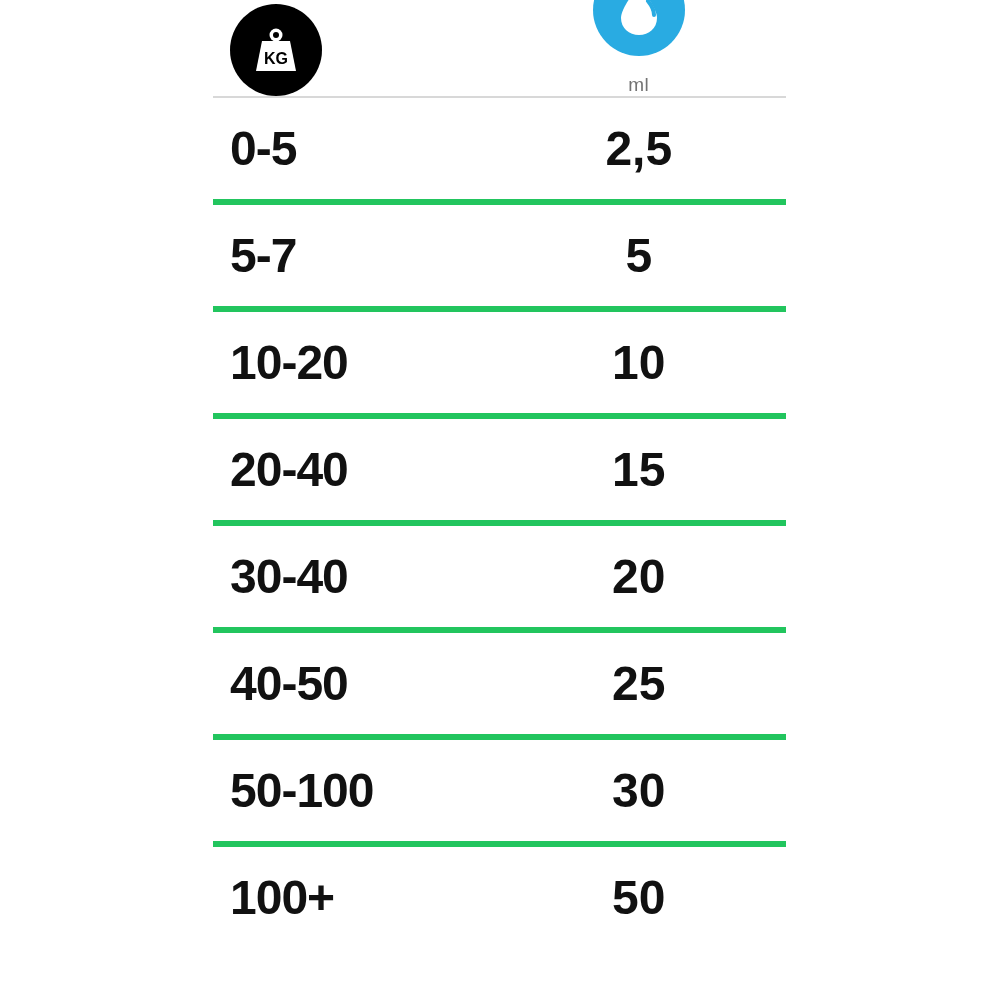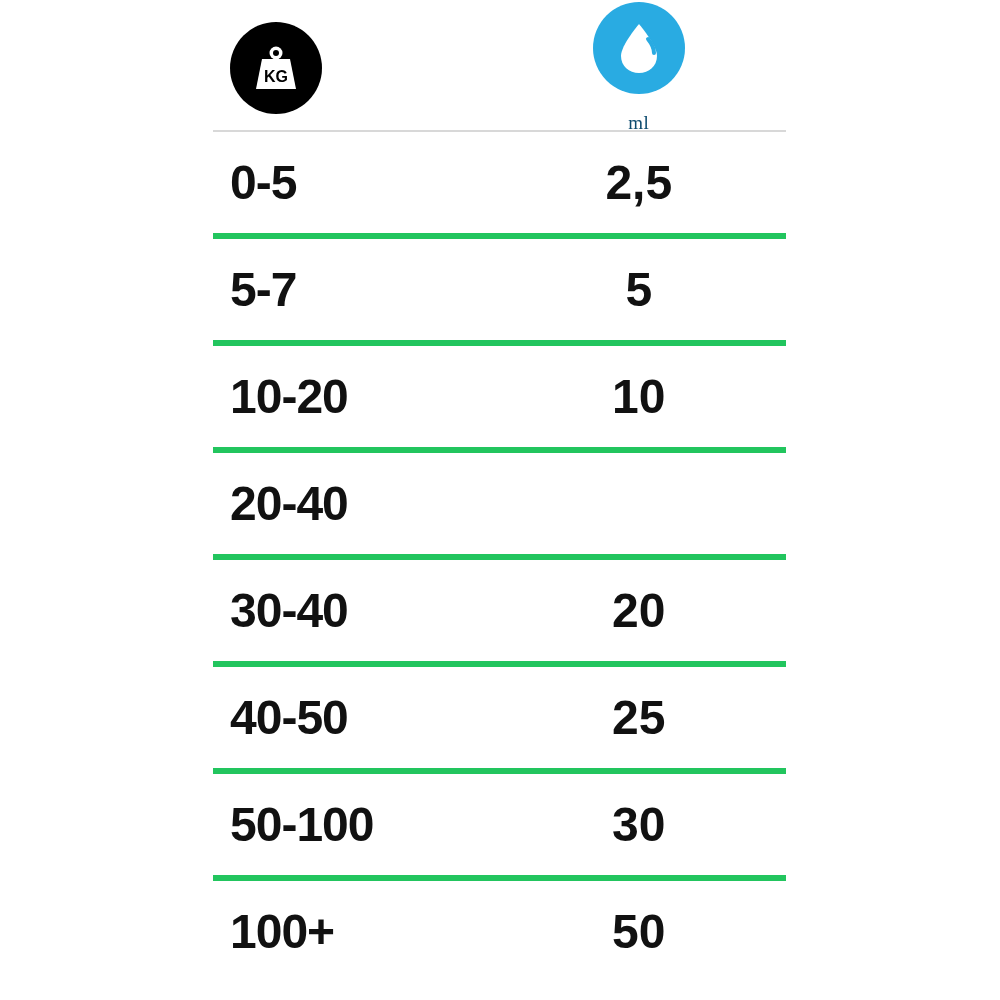--- a/index.html
+++ b/index.html
@@ -19,22 +19,22 @@
     position: absolute;
     left: 213px;
     top: 0;
     width: 573px;
     height: 1000px;
   }
 
   
   .table-header {
     display: flex;
-    height: 130px;
-    align-items: center;
+    height: 96px;
+    align-items: flex-end;
   }
   .col-weight {
     width: 50%;
     display: flex;
     justify-content: flex-start;
     padding-left: 17px;
     box-sizing: border-box;
   }
   .col-volume {
     width: 50%;
@@ -60,24 +60,23 @@
     height: 92px;
     border-radius: 50%;
     background: #29ABE2;
     display: flex;
     align-items: center;
     justify-content: center;
     margin-top: 5px;
   }
   .unit-label {
     font-size: 19px;
-    color: #0c4a6e;
+    color: #737373;
     margin-top: 18px;
     letter-spacing: 0.5px;
-    font-family: Liberation Serif, serif;
   }
 
   
   .rows {
     border-top: 2px solid #d8d8d8;
   }
   .row {
     display: flex;
     align-items: center;
     height: 101px;
@@ -144,20 +143,21 @@
       <div class="cell-volume">5</div>
     </div>
 
     <div class="row">
       <div class="cell-weight">10-20</div>
       <div class="cell-volume">10</div>
     </div>
 
     <div class="row">
       <div class="cell-weight">20-40</div>
+      <div class="cell-volume">15</div>
     </div>
 
     <div class="row">
       <div class="cell-weight">30-40</div>
       <div class="cell-volume">20</div>
     </div>
 
     <div class="row">
       <div class="cell-weight">40-50</div>
       <div class="cell-volume">25</div>

